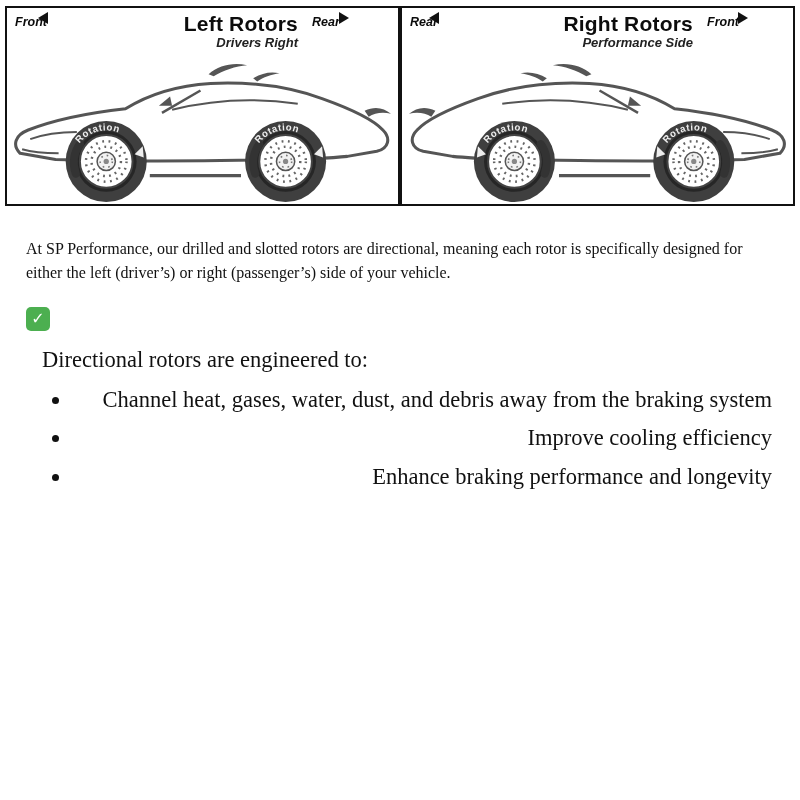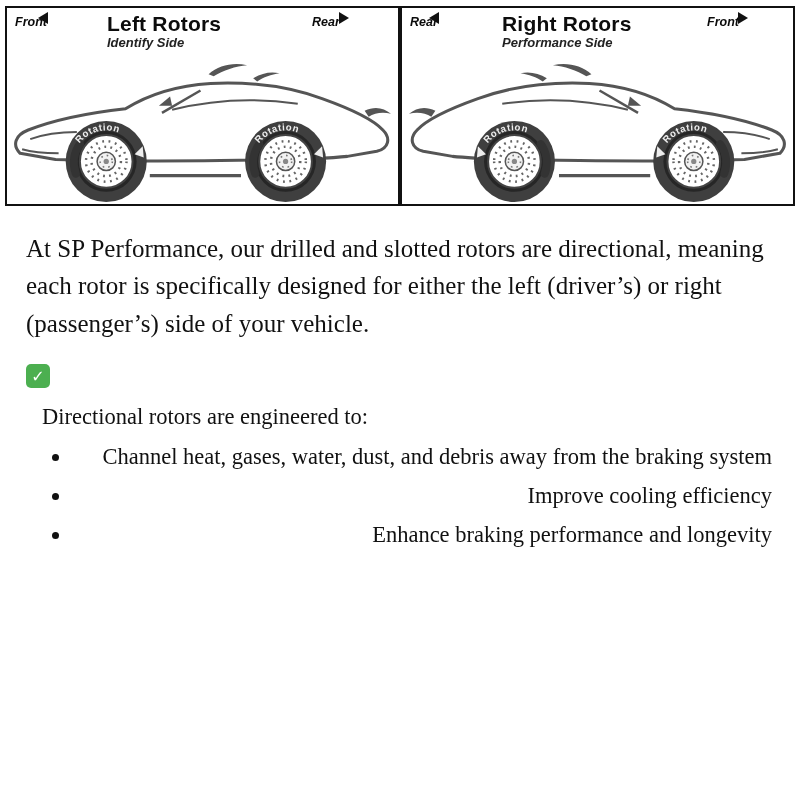--- a/index.html
+++ b/index.html
@@ -23,21 +23,21 @@
     background: #fff;
     overflow: hidden;
   }
   .panel-header {
     display: grid;
     grid-template-columns: 92px 1fr 92px;
     align-items: start;
     padding: 5px 8px 0 8px;
     font-family: "Liberation Sans", sans-serif;
   }
-  .panel-titles { text-align: left; line-height: 1.05; }
+  .panel-titles { text-align: right; line-height: 1.05; }
   .panel-title {
     font-weight: 700;
     font-size: 21px;
     letter-spacing: .2px;
     color: #0c0c0c;
   }
   .panel-subtitle {
     font-weight: 700;
     font-style: italic;
     font-size: 13px;
@@ -61,23 +61,23 @@
   .dir-right .shaft::after {
     content: ""; position: absolute; right: -9px; top: -4.5px;
     border-top: 6px solid transparent; border-bottom: 6px solid transparent;
     border-left: 10px solid #111;
   }
   .car-svg { display: block; width: 100%; height: 152px; margin-top: 2px; }
 
   
   .content { padding: 16px 26px 10px 26px; }
   .para {
-    font-size: 25px;
+    font-size: 16px;
     line-height: 1.5;
-    margin: 8px 0 18px 0;
+    margin: 15px 0 18px 0;
     max-width: 752px;
   }
   .section-h {
     display: flex;
     align-items: center;
     gap: 10px;
     font-size: 23px;
     margin: 22px 0 16px 0;
   }
   .section-h.bold { font-weight: 700; }
@@ -120,21 +120,21 @@
 <div class="figure-wrap">
 
   <div class="panel">
     <div class="panel-header">
       <span class="dir dir-left">
         <span class="lbl">Front</span>
         <span class="shaft"></span>
       </span>
       <span class="panel-titles">
         <div class="panel-title">Left Rotors</div>
-        <div class="panel-subtitle">Identify Side</div>
+        <div class="panel-subtitle">Drivers Right</div>
       </span>
       <span class="dir dir-right" style="justify-self:end;">
         <span class="lbl">Rear</span>
         <span class="shaft"></span>
       </span>
     </div>
 
     <svg class="car-svg" viewBox="0 0 380 150" aria-hidden="true">
       <defs>
         <g id="car-art">

